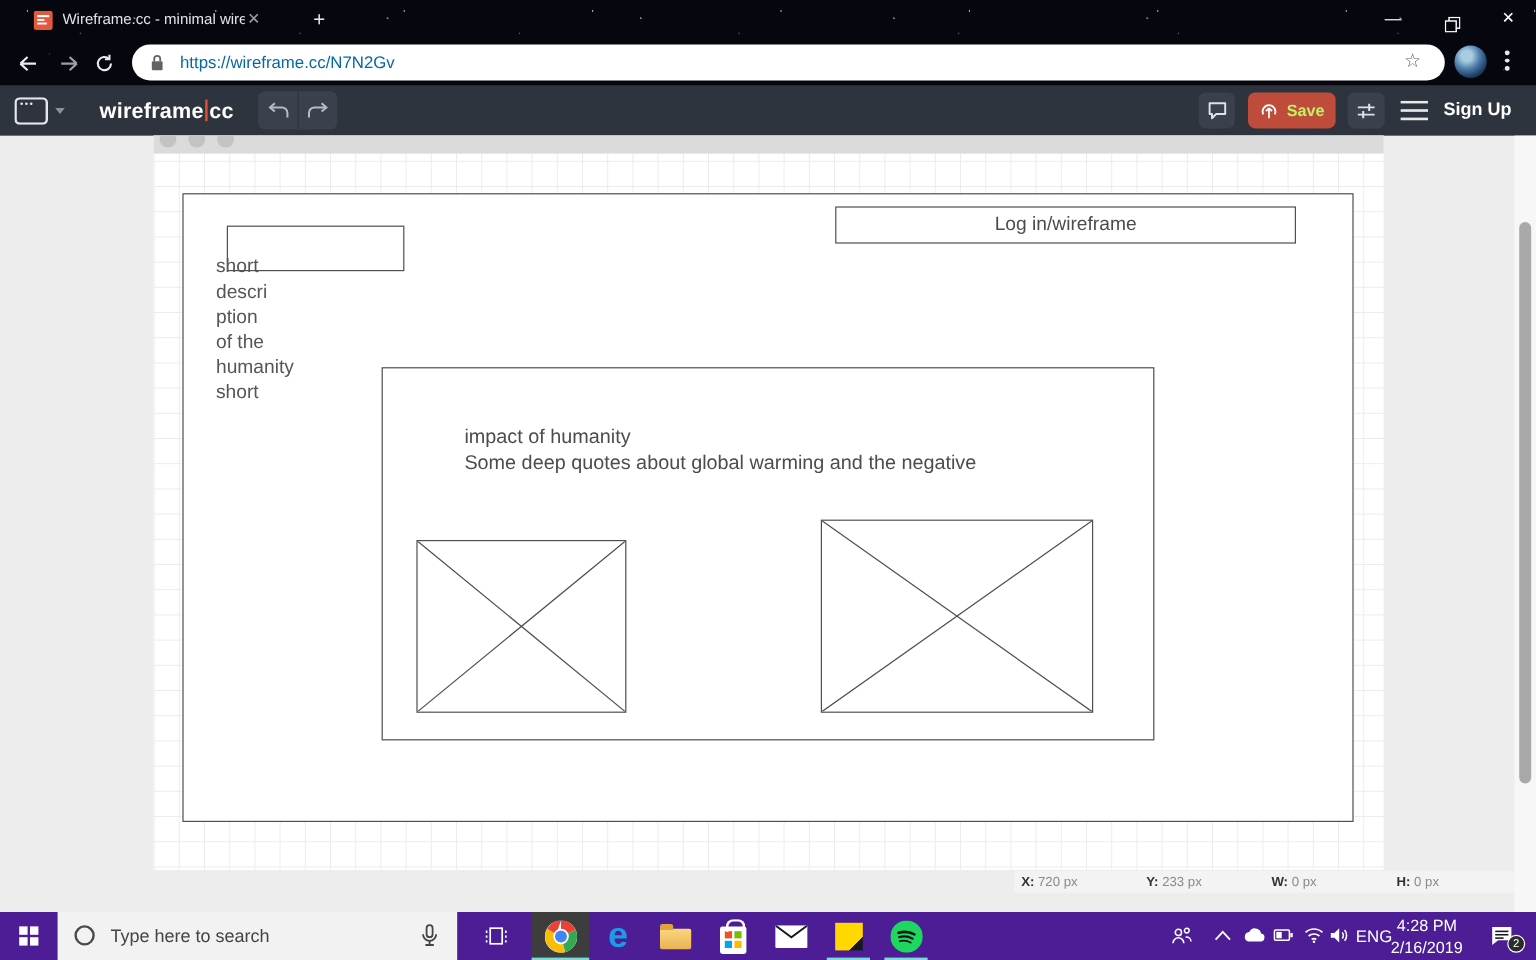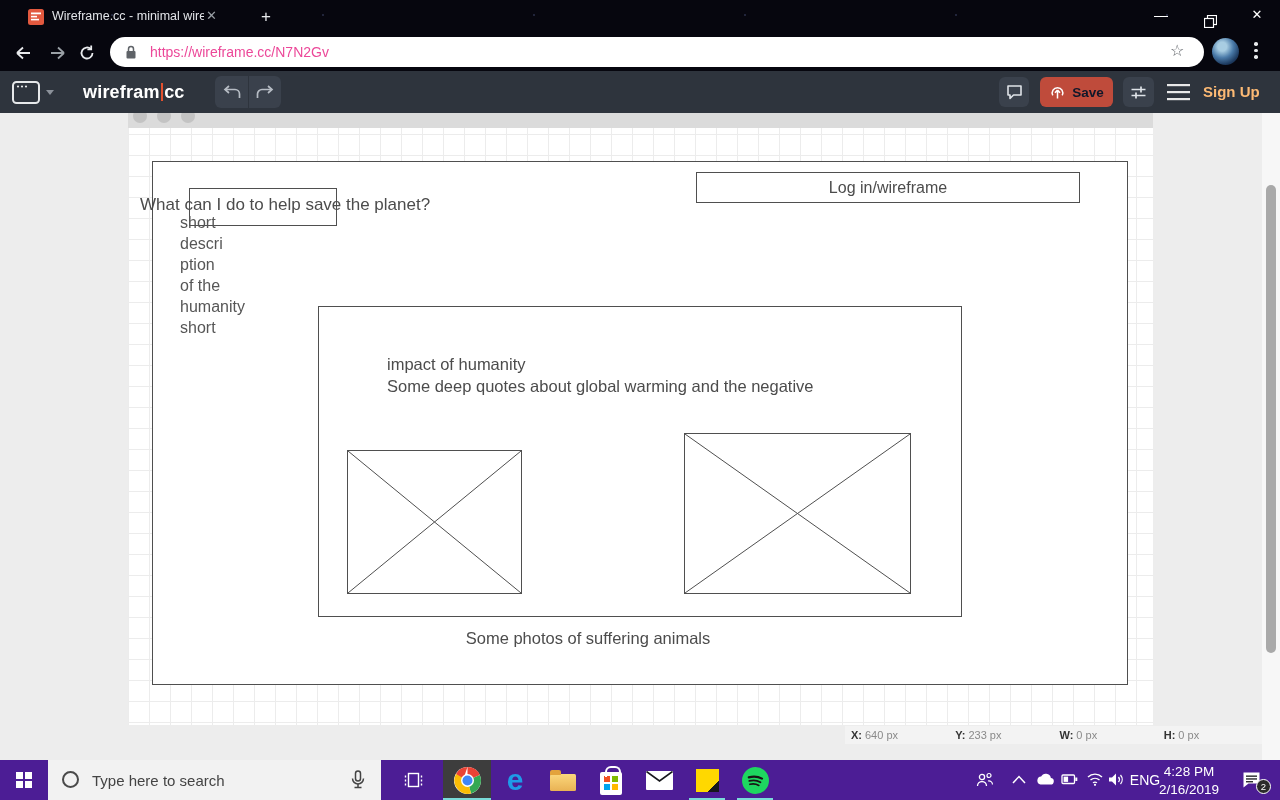--- a/index.html
+++ b/index.html
@@ -30,21 +30,21 @@
   .wctl{ position:absolute; top:0; width:44px; height:30px; text-align:center; line-height:30px; color:#fff; }
   .wctl.min{ left:1139px; font-size:14px; }
   .wctl.close{ left:1235px; font-size:13px; }
   .wctl.restore{ left:1188px; padding-top:8px; }
 
   .addrbar{ position:absolute; left:0; top:33px; width:1280px; height:38px; }
   .navbtn{ position:absolute; top:7px; width:26px; height:26px; display:flex; align-items:center; justify-content:center; }
   .urlpill{ position:absolute; left:110px; top:4px; width:1094px; height:30px;
     background:#ffffff; border-radius:15px; }
   .url-lock{ position:absolute; left:15px; top:8px; }
-  .url-text{ position:absolute; left:40px; top:7px; font-size:14px; color:#ec4899; }
+  .url-text{ position:absolute; left:40px; top:7px; font-size:14px; color:#0369a1; }
   .url-star{ position:absolute; left:1060px; top:4px; font-size:16px; color:#5f6368; }
   .avatar{ position:absolute; left:1212px; top:5px; width:27px; height:27px; border-radius:50%;
     background:radial-gradient(circle at 38% 32%, #a8cde2 0 18%, #4a7aa8 45%, #1d3a5f 72%, #0e1d33 100%); }
   .menu-dots{ position:absolute; left:1254px; top:9px; width:4px; }
   .menu-dots i{ display:block; width:3.5px; height:3.5px; border-radius:50%; background:#e8eaed; margin:0 0 3px 0; }
 
   
   .wftoolbar{ position:absolute; left:0; top:71px; width:1280px; height:42px; background:#2e343d; }
   .win-icon{ position:absolute; left:12px; top:10px; }
   .win-caret{ position:absolute; left:46px; top:19px; width:0; height:0;
@@ -54,25 +54,25 @@
   .logo .cursor{ display:inline-block; width:2.5px; height:18px; margin:0 1px; vertical-align:-3px; }
   .undo-group{ position:absolute; left:215px; top:5px; height:32px; display:flex;
     background:#3a414c; border-radius:6px; overflow:hidden; }
   .undo-group .ubtn{ width:33px; height:32px; display:flex; align-items:center; justify-content:center; }
   .undo-group .ubtn + .ubtn{ border-left:1px solid #2e343d; }
   .toolbtn{ position:absolute; top:6px; height:30px; background:#3a414c; border-radius:6px;
     display:flex; align-items:center; justify-content:center; }
   .btn-comment{ left:999px; width:30px; }
   .btn-save{ left:1040px; width:73px; border-radius:6px; display:flex; align-items:center;
     justify-content:center; gap:6px; }
-  .btn-save .lbl{ color:#0f172a; font-size:13.5px; font-weight:bold; }
+  .btn-save .lbl{ color:#bef264; font-size:13.5px; font-weight:bold; }
   .btn-sliders{ left:1123px; width:31px; }
   .hamburger{ position:absolute; left:1167px; top:13px; }
   .signup{ position:absolute; left:1203px; top:0; height:42px; line-height:42px;
-    font-size:15px; font-weight:bold; color:#fdba74; }
+    font-size:15px; font-weight:bold; color:#ffffff; }
 
   
   .content{ position:absolute; left:0; top:113px; width:1280px; height:647px; background:#ededed; }
   .canvas{ position:absolute; left:128px; top:0; width:1025px; height:612px; background:#fff;
     background-image:
       linear-gradient(to right, #ececec 1px, transparent 1px),
       linear-gradient(to bottom, #ececec 1px, transparent 1px);
     background-size:21px 21px; }
   .mockbar{ position:absolute; left:0; top:0; width:1025px; height:15px; background:#dbdbdb; overflow:hidden; }
   .mockbar i{ position:absolute; top:-4px; width:14px; height:14px; border-radius:50%; background:#c3c3c3; }
@@ -209,21 +209,21 @@
 
 <div class="wftoolbar">
   <svg class="win-icon" width="28" height="23" viewBox="0 0 28 23">
     <rect x="1" y="1" width="26" height="21" rx="3.5" fill="none" stroke="#e6e8ea" stroke-width="2"></rect>
     <circle cx="6" cy="5.5" r="1.1" fill="#e6e8ea"></circle>
     <circle cx="10" cy="5.5" r="1.1" fill="#e6e8ea"></circle>
     <circle cx="14" cy="5.5" r="1.1" fill="#e6e8ea"></circle>
   </svg>
   <div class="win-caret"></div>
 
-  <div class="logo"><span>wirefram</span><span class="cursor" style="background:#e2502e;"></span><span>cc</span></div>
+  <div class="logo"><span>wireframe</span><span class="cursor" style="background:#e2502e;"></span><span>cc</span></div>
 
   <div class="undo-group">
     <div class="ubtn">
       <svg width="18" height="15" viewBox="0 0 18 15">
         <path d="M6 1 L2 4.5 L6 8" stroke="#b6bcc4" stroke-width="1.7" fill="none"></path>
         <path d="M2 4.5 H12 a4.5 4.5 0 0 1 4.5 4.5 V13" stroke="#b6bcc4" stroke-width="1.7" fill="none"></path>
       </svg>
     </div>
     <div class="ubtn">
       <svg width="18" height="15" viewBox="0 0 18 15">
@@ -268,21 +268,20 @@
 <div class="content">
   <div class="canvas">
     <div class="mockbar">
         <i></i>
         <i></i>
         <i></i>
       </div>
 
     <div class="wf-box main-rect"></div>
 
-    <div class="wf-heading">What can I do to help save the planet?</div>
 
     <div class="wf-box small-rect"></div>
 
     <div class="wf-desc">
       <span>short</span>
       <span>descri</span>
       <span>ption</span>
       <span>of the</span>
       <span>humanity</span>
       <span>short</span>
@@ -302,26 +301,25 @@
         </svg>
       </div>
       <div class="ph ph-right">
         <svg viewBox="0 0 100 100" preserveAspectRatio="none">
           <line x1="0" y1="0" x2="100" y2="100" stroke="#4f4f4f" stroke-width="1" vector-effect="non-scaling-stroke"></line>
           <line x1="100" y1="0" x2="0" y2="100" stroke="#4f4f4f" stroke-width="1" vector-effect="non-scaling-stroke"></line>
         </svg>
       </div>
     </div>
 
-    <div class="wf-caption">Some photos of suffering animals</div>
   </div>
 
   <div class="statusbar">
     <div class="item">
-      <span class="lab">X:</span><span class="val">640 px</span>
+      <span class="lab">X:</span><span class="val">720 px</span>
     </div>
     <div class="item">
       <span class="lab">Y:</span><span class="val">233 px</span>
     </div>
     <div class="item">
       <span class="lab">W:</span><span class="val">0 px</span>
     </div>
     <div class="item">
       <span class="lab">H:</span><span class="val">0 px</span>
     </div>

